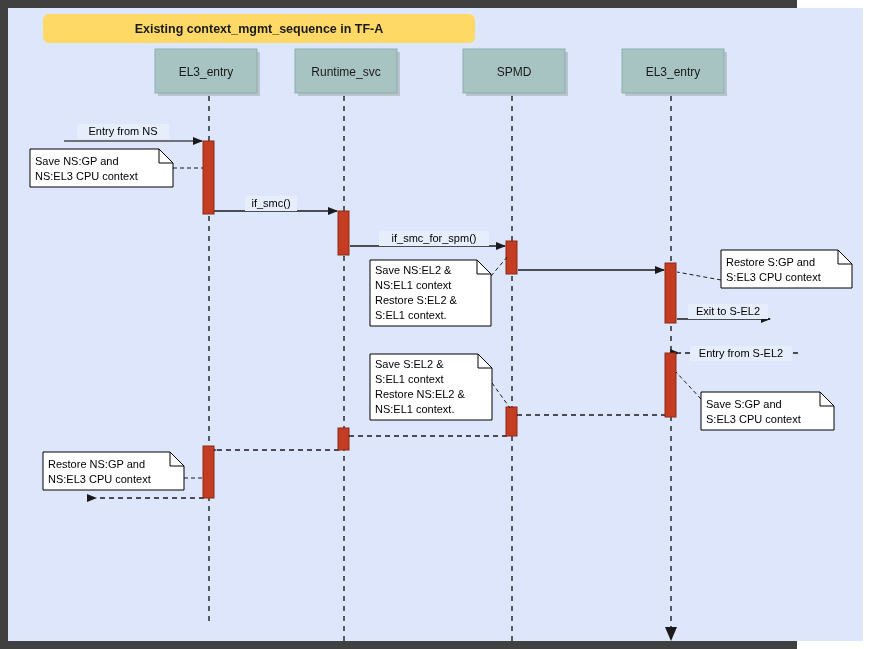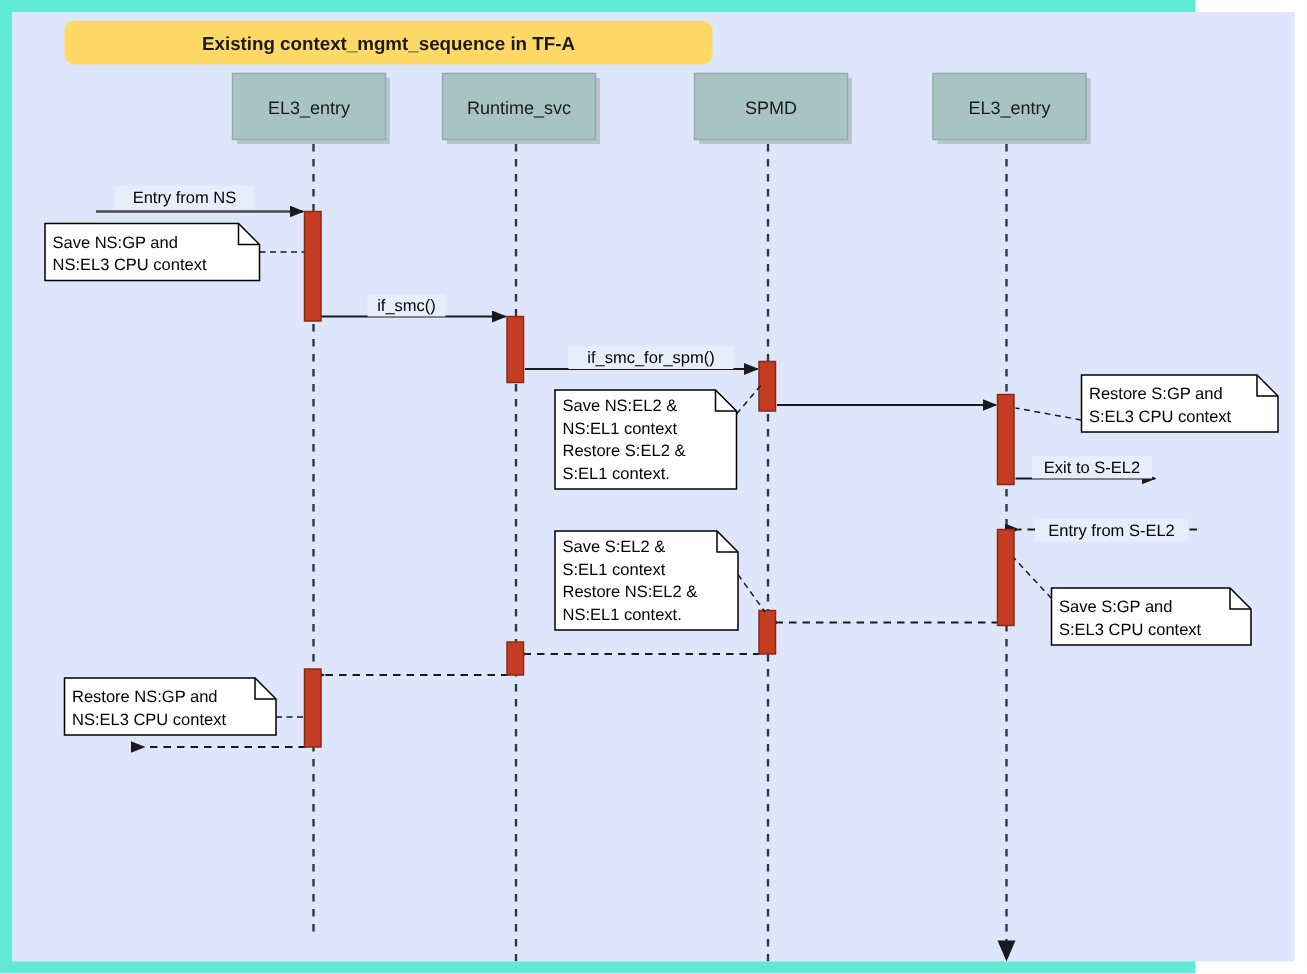--- a/index.html
+++ b/index.html
@@ -10,21 +10,21 @@
   body {
     width: 871px;
     height: 649px;
     overflow: hidden;
     font-family: "Liberation Sans", sans-serif;
   }
   #diagram-root {
     position: relative;
     width: 797px;
     height: 649px;
-    background: #5eead4;
+    background: #404040;
     box-sizing: border-box;
   }
   #canvas {
     position: absolute;
     left: 8px;
     top: 8px;
     width: 855px;
     height: 633px;
     background: #dde6fa;
     overflow: hidden;

